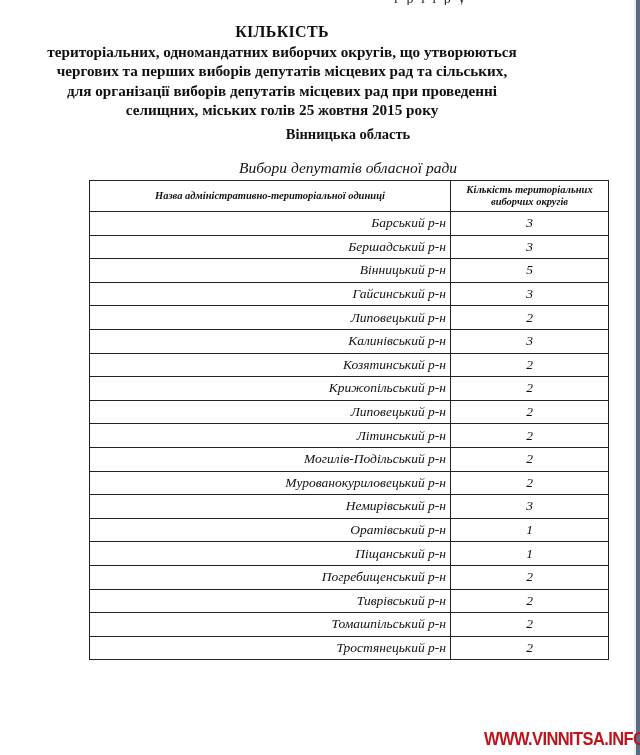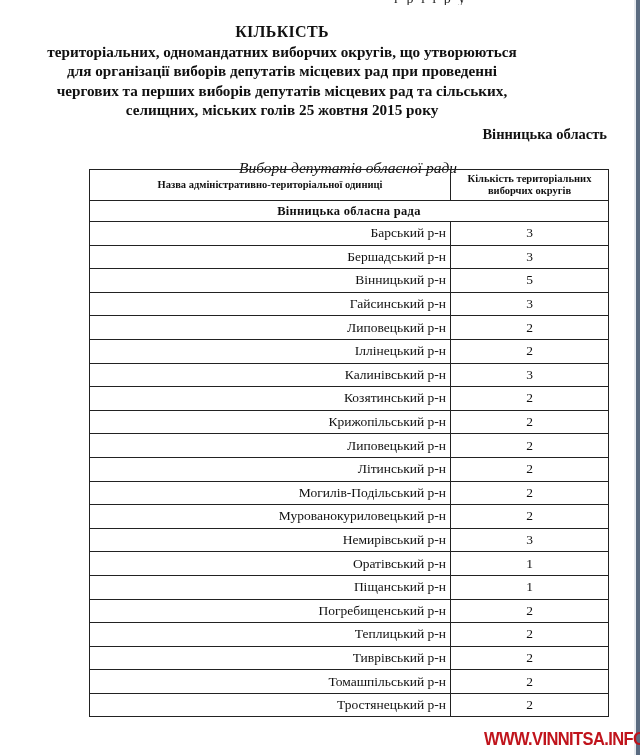--- a/index.html
+++ b/index.html
@@ -22,29 +22,29 @@
       font-size: 14px; text-align: center; color: #222; overflow: hidden;
       letter-spacing: 2px;
     }
     .title-block {
       position: absolute; top: 22px; left: 0; width: 564px;
       text-align: center; font-weight: bold; font-size: 15.2px; line-height: 19.5px;
     }
     .title-block .main-title { font-size: 16px; letter-spacing: 0.3px; }
     .region {
       position: absolute; top: 126px; left: 89px; width: 518px;
-      text-align: right; font-weight: bold; font-size: 14.5px;
+      text-align: center; font-weight: bold; font-size: 14.5px;
     }
     .subtitle {
       position: absolute; top: 159px; left: 89px; width: 518px;
       text-align: center; font-style: italic; font-size: 15.5px;
     }
     table {
-      position: absolute; top: 169px; left: 89px; width: 519px;
-      border-collapse: collapse; table-layout: fixed;
+      position: absolute; top: 180px; left: 89px; width: 519px;
+      border-collapse: collapse; table-layout: fixed; font-style: italic;
     }
     td, th {
       border: 1.5px solid #222; padding: 0 4px; height: 22.6px;
       font-size: 13.5px; font-weight: normal;
     }
     th {
       font-size: 10.5px; font-weight: bold; text-align: center; height: 30px;
       line-height: 12px;
     }
     col.c1 { width: 361px; }
@@ -63,65 +63,58 @@
 <body>
 
 <div class="page-edge-light"></div>
 <div class="page-edge"></div>
 
 <div class="top-fragment">т р і і р у</div>
 
 <div class="title-block">
   <div class="main-title">КІЛЬКІСТЬ</div>
   <div>територіальних, одномандатних виборчих округів, що утворюються</div>
+  <div>чергових та перших виборів депутатів місцевих рад та сільських,</div>
   <div>для організації виборів депутатів місцевих рад при проведенні</div>
-  <div>чергових та перших виборів депутатів місцевих рад та сільських,</div>
   <div>селищних, міських голів 25 жовтня 2015 року</div>
 </div>
 
 <div class="region">Вінницька область</div>
 <div class="subtitle">Вибори депутатів обласної ради</div>
 
 <table>
   <colgroup>
       <col class="c1">
       <col class="c2">
     </colgroup>
   <thead>
     <tr>
       <th>Назва адміністративно-територіальної одиниці</th>
       <th>Кількість територіальних виборчих округів</th>
     </tr>
   </thead>
   <tbody id="tbody">
-    <tr class="group">
-      <td colspan="2">Вінницька обласна рада</td>
-    </tr>
   <tr>
         <td class="name">Барський р-н</td>
         <td class="num">3</td>
       </tr>
       <tr>
         <td class="name">Бершадський р-н</td>
         <td class="num">3</td>
       </tr>
       <tr>
         <td class="name">Вінницький р-н</td>
         <td class="num">5</td>
       </tr>
       <tr>
         <td class="name">Гайсинський р-н</td>
         <td class="num">3</td>
       </tr>
       <tr>
         <td class="name">Липовецький р-н</td>
-        <td class="num">2</td>
-      </tr>
-      <tr>
-        <td class="name">Іллінецький р-н</td>
         <td class="num">2</td>
       </tr>
       <tr>
         <td class="name">Калинівський р-н</td>
         <td class="num">3</td>
       </tr>
       <tr>
         <td class="name">Козятинський р-н</td>
         <td class="num">2</td>
       </tr>
@@ -155,24 +148,20 @@
       </tr>
       <tr>
         <td class="name">Піщанський р-н</td>
         <td class="num">1</td>
       </tr>
       <tr>
         <td class="name">Погребищенський р-н</td>
         <td class="num">2</td>
       </tr>
       <tr>
-        <td class="name">Теплицький р-н</td>
-        <td class="num">2</td>
-      </tr>
-      <tr>
         <td class="name">Тиврівський р-н</td>
         <td class="num">2</td>
       </tr>
       <tr>
         <td class="name">Томашпільський р-н</td>
         <td class="num">2</td>
       </tr>
       <tr>
         <td class="name">Тростянецький р-н</td>
         <td class="num">2</td>

